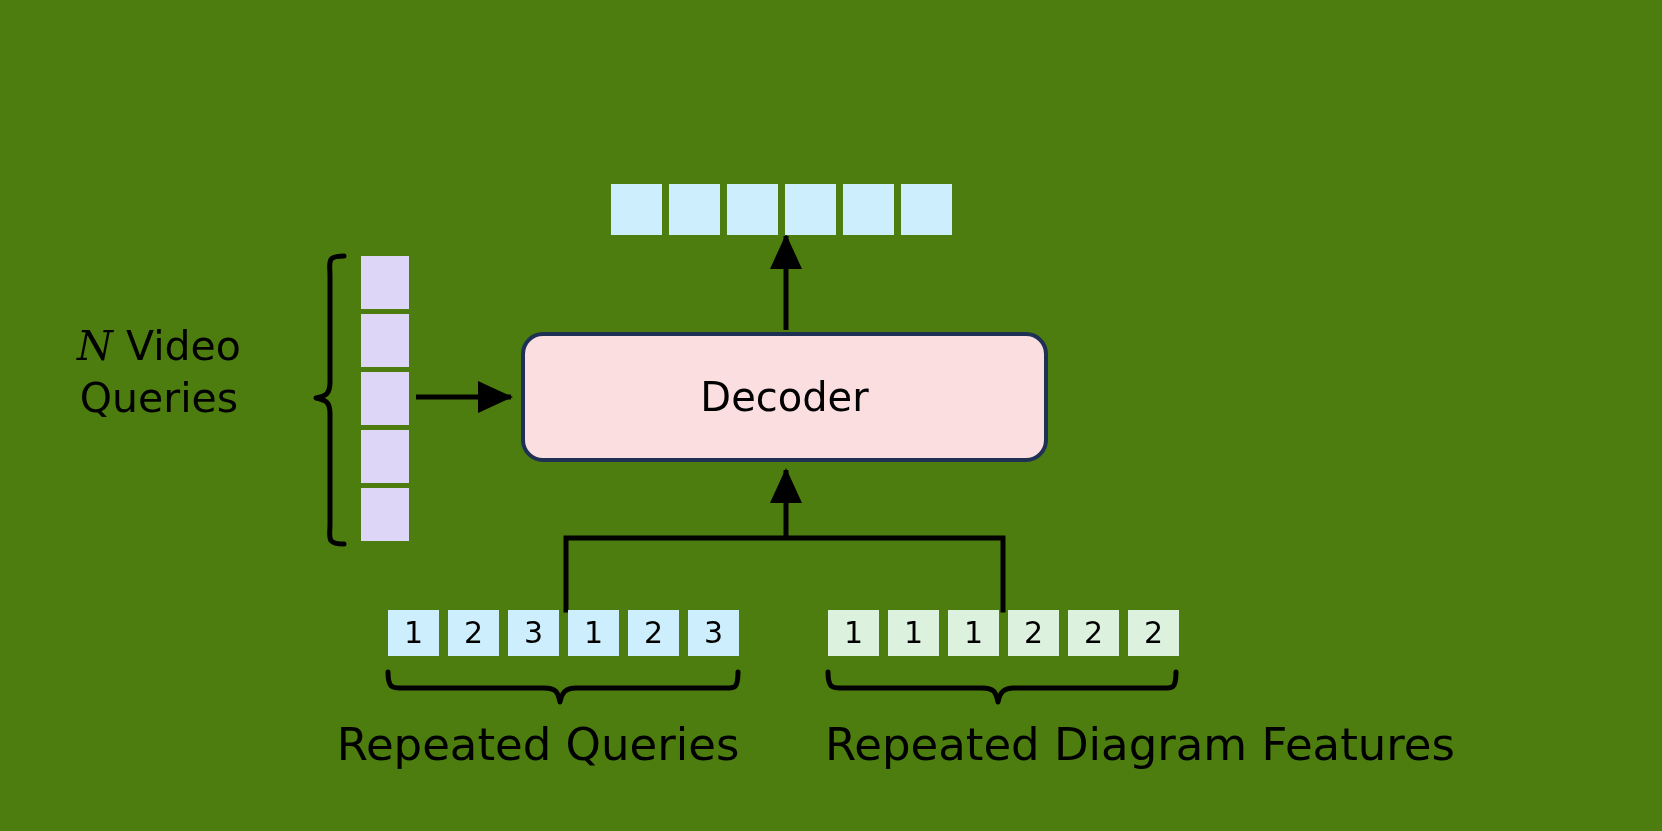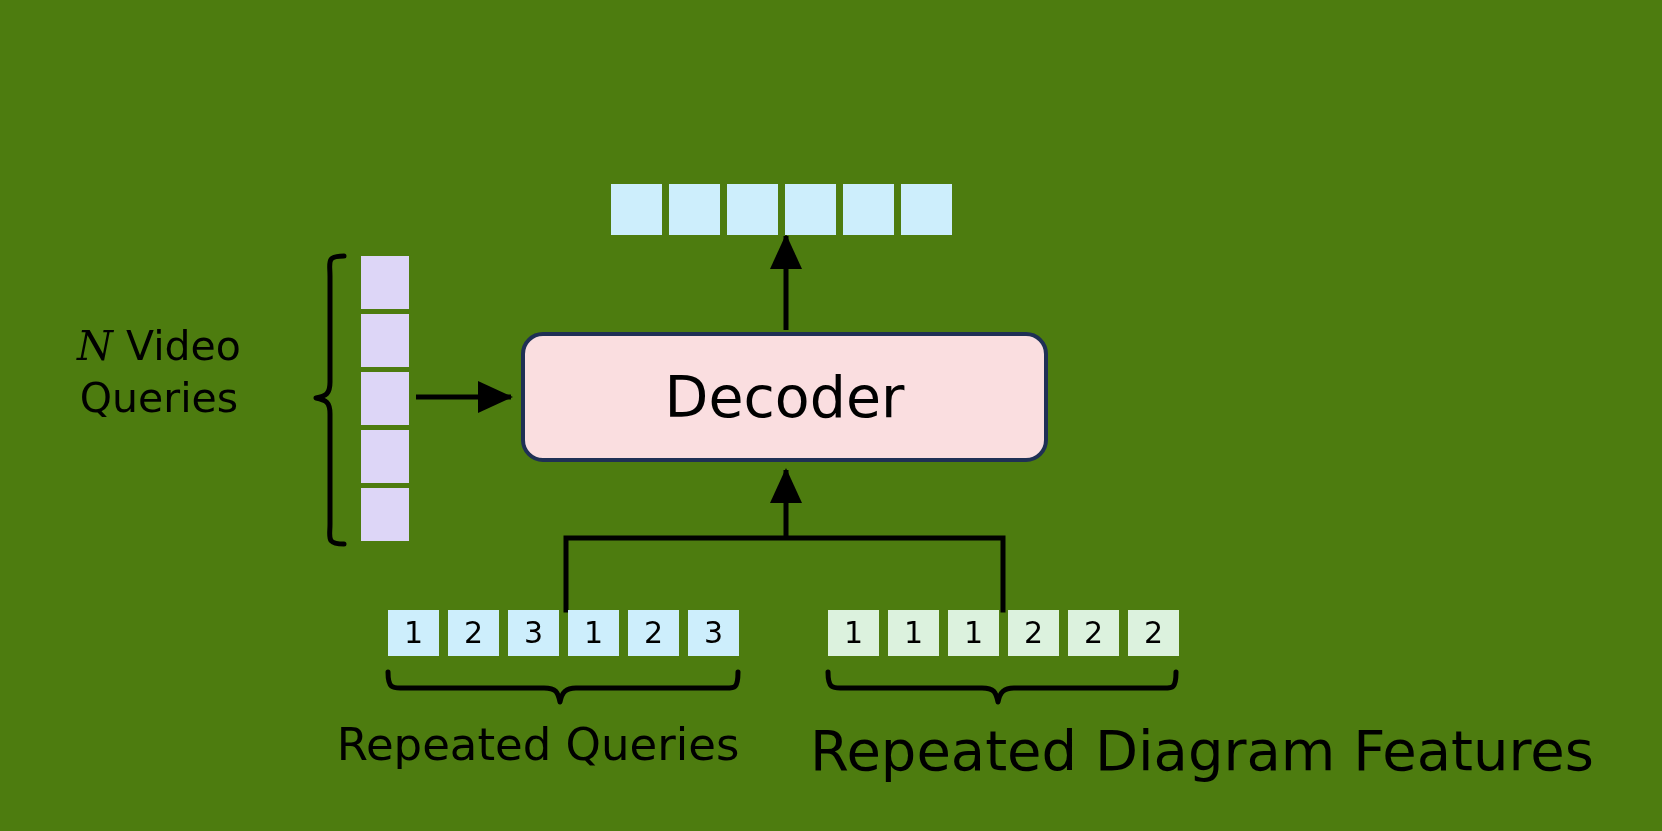--- a/index.html
+++ b/index.html
@@ -46,21 +46,21 @@
     top: 332px;
     width: 527px;
     height: 130px;
     box-sizing: border-box;
     background: #fadee0;
     border: 4px solid #1f3055;
     border-radius: 22px;
     display: flex;
     align-items: center;
     justify-content: center;
-    font-size: 57px;
+    font-size: 40px;
     color: #000000;
   }
 
   
   .lbl {
     position: absolute;
     color: #000000;
     white-space: nowrap;
   }
   #video-features-label {
@@ -80,21 +80,21 @@
     top: 718px;
     width: 420px;
     text-align: center;
     font-size: 45px;
   }
   #diagram-label {
     left: 810px;
     top: 718px;
     width: 660px;
     text-align: center;
-    font-size: 56px;
+    font-size: 45px;
   }
 </style>
 </head>
 <body>
 
 <div id="stage">
 
   <svg id="wires" viewBox="0 0 1662 831" width="1662" height="831">
     <defs>
       <marker id="arrowhead" markerWidth="9" markerHeight="9" refX="6.6" refY="3.2" orient="auto" markerUnits="strokeWidth">

